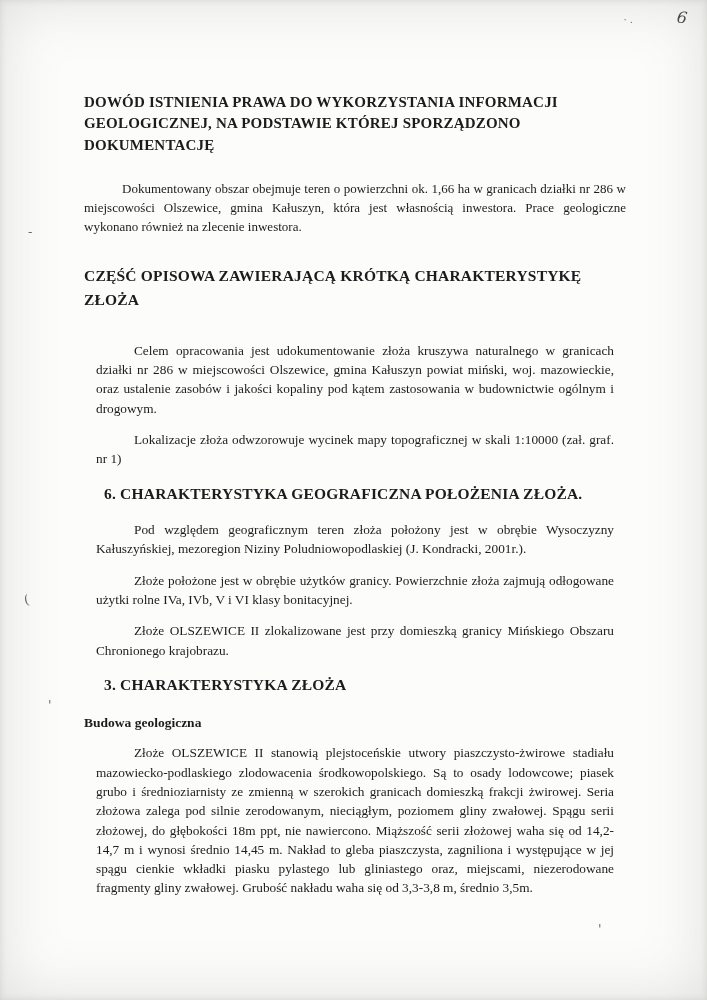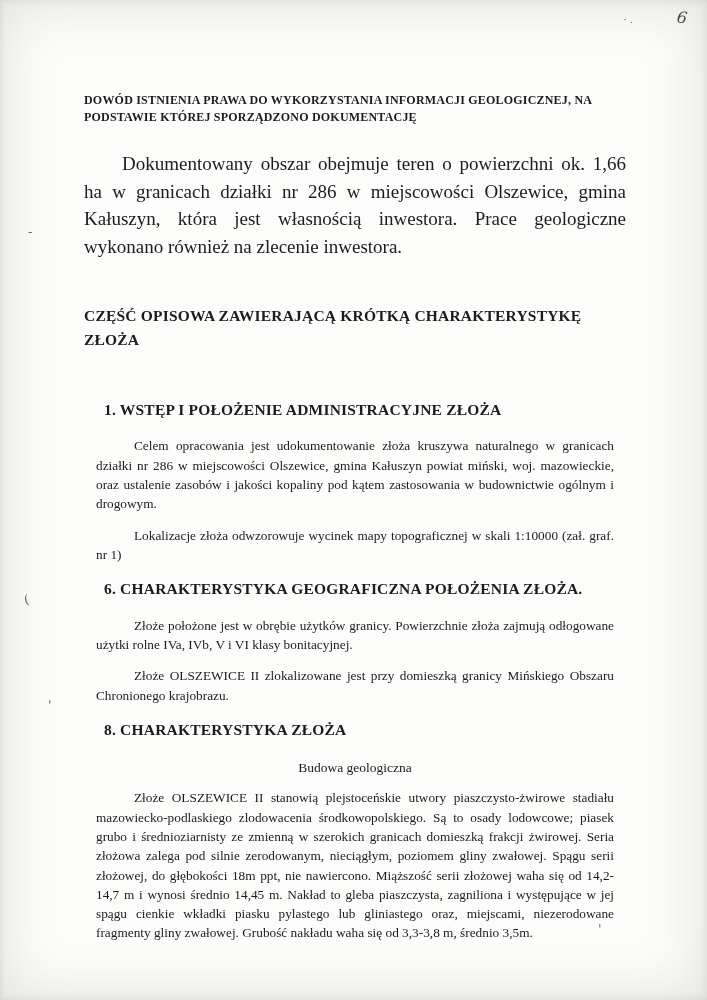--- a/index.html
+++ b/index.html
@@ -18,39 +18,39 @@
     font-family: "Liberation Serif", "DejaVu Serif", serif;
     color: #1c1c1e;
   }
   .content {
     position: absolute;
     top: 92px;
     left: 84px;
     width: 542px;
   }
   .doc-title {
-    font-size: 12px;
+    font-size: 15px;
     font-weight: bold;
     line-height: 1.42;
     letter-spacing: 0.2px;
     margin: 0 0 24px 0;
   }
   .intro {
-    font-size: 19px;
+    font-size: 13px;
     line-height: 1.45;
     text-align: justify;
     text-indent: 38px;
-    margin: 0 0 44px 0;
+    margin: 0 0 28px 0;
   }
   .part-title {
     font-size: 15.5px;
     font-weight: bold;
     line-height: 1.5;
     letter-spacing: 0.2px;
-    margin: 0 0 48px 0;
+    margin: 0 0 30px 0;
   }
   .section {
     margin: 0 0 14px 0;
   }
   .section-heading {
     font-size: 15.5px;
     font-weight: bold;
     line-height: 1.4;
     margin: 0 0 16px 20px;
     padding-left: 24px;
@@ -59,23 +59,22 @@
   }
   .section p {
     font-size: 13.3px;
     line-height: 1.45;
     text-align: justify;
     text-indent: 38px;
     margin: 12px;
   }
   .sub-heading {
     font-size: 13.5px;
-    font-weight: normal;
+    font-weight: bold;
     margin: 20px 0 4px 0;
-    text-align: center;
   }
   .page-number {
     position: absolute;
     top: 8px;
     right: 20px;
     font-family: "DejaVu Serif", serif;
     font-style: italic;
     font-size: 16px;
     color: #4a4a48;
     transform: rotate(8deg);
@@ -107,31 +106,31 @@
 
   <div class="content">
 
     <h1 class="doc-title">DOWÓD ISTNIENIA PRAWA DO WYKORZYSTANIA INFORMACJI GEOLOGICZNEJ, NA PODSTAWIE KTÓREJ SPORZĄDZONO DOKUMENTACJĘ</h1>
 
     <p class="intro">Dokumentowany obszar obejmuje teren o powierzchni ok. 1,66 ha w granicach działki nr 286 w miejscowości Olszewice, gmina Kałuszyn, która jest własnością inwestora. Prace geologiczne wykonano również na zlecenie inwestora.</p>
 
     <h2 class="part-title">CZĘŚĆ OPISOWA ZAWIERAJĄCĄ KRÓTKĄ CHARAKTERYSTYKĘ ZŁOŻA</h2>
 
     <div class="section">
-      <h3 class="section-heading">1. WSTĘP I POŁOŻENIE ADMINISTRACYJNE ZŁOŻA</h3>
       <p>Celem opracowania jest udokumentowanie złoża kruszywa naturalnego w granicach działki nr 286 w miejscowości Olszewice, gmina Kałuszyn powiat miński, woj. mazowieckie, oraz ustalenie zasobów i jakości kopaliny pod kątem zastosowania w budownictwie ogólnym i drogowym.</p>
       <p>Lokalizacje złoża odwzorowuje wycinek mapy topograficznej w skali 1:10000 (zał. graf. nr 1)</p>
     </div>
 
     <div class="section">
       <h3 class="section-heading">6. CHARAKTERYSTYKA GEOGRAFICZNA POŁOŻENIA ZŁOŻA.</h3>
+      <p>Pod względem geograficznym teren złoża położony jest w obrębie Wysoczyzny Kałuszyńskiej, mezoregion Niziny Poludniowopodlaskiej (J. Kondracki, 2001r.).</p>
       <p>Złoże położone jest w obrębie użytków granicy. Powierzchnie złoża zajmują odłogowane użytki rolne IVa, IVb, V i VI klasy bonitacyjnej.</p>
       <p>Złoże OLSZEWICE II  zlokalizowane jest przy domieszką granicy Mińskiego Obszaru Chronionego krajobrazu.</p>
     </div>
 
     <div class="section">
-      <h3 class="section-heading">8. CHARAKTERYSTYKA ZŁOŻA</h3>
+      <h3 class="section-heading">3. CHARAKTERYSTYKA ZŁOŻA</h3>
       <div class="sub-heading">Budowa geologiczna</div>
       <p>Złoże OLSZEWICE II stanowią plejstoceńskie utwory piaszczysto-żwirowe stadiału mazowiecko-podlaskiego zlodowacenia środkowopolskiego. Są to osady lodowcowe; piasek grubo i średnioziarnisty ze zmienną w szerokich granicach domieszką frakcji żwirowej. Seria złożowa zalega pod silnie zerodowanym, nieciągłym, poziomem gliny zwałowej. Spągu serii złożowej, do głębokości 18m ppt, nie nawiercono. Miąższość serii złożowej waha się od 14,2-14,7 m i wynosi średnio 14,45 m. Nakład to gleba piaszczysta, zagniliona i występujące w jej spągu cienkie wkładki piasku pylastego lub gliniastego oraz, miejscami, niezerodowane fragmenty gliny zwałowej. Grubość nakładu waha się od 3,3-3,8 m, średnio 3,5m.</p>
     </div>
 
   </div>
 </div>
 
 </body></html>

